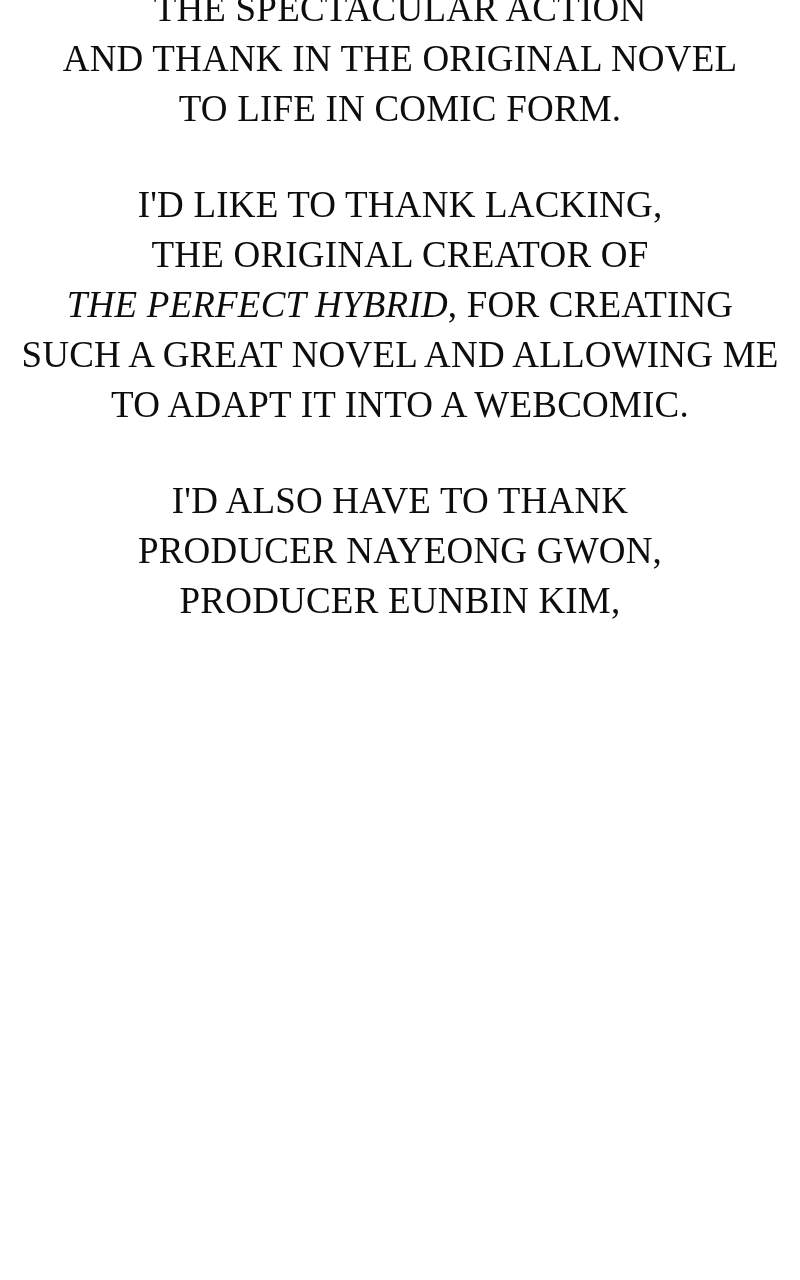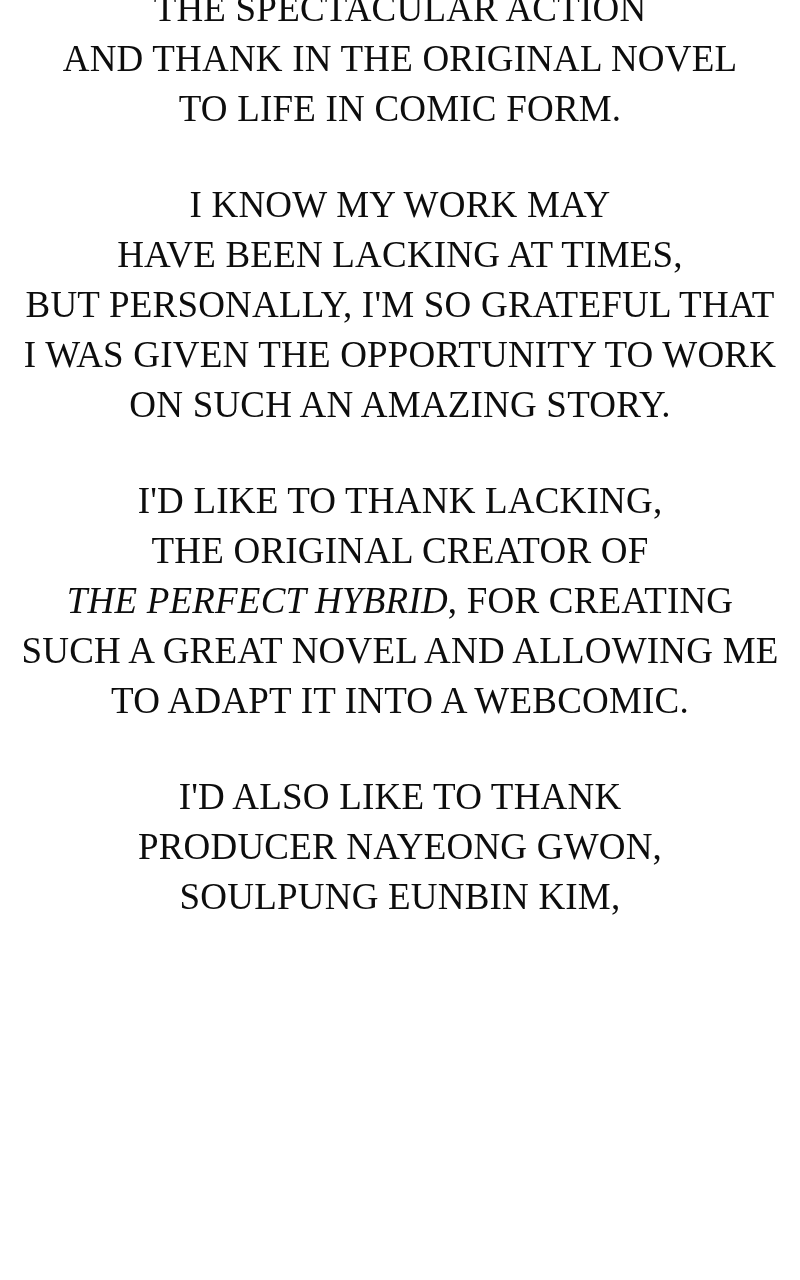--- a/index.html
+++ b/index.html
@@ -50,37 +50,30 @@
 
 <div class="page">
   <div class="afterword">
 
     <div class="block">
       <span class="line">THE SPECTACULAR ACTION</span>
       <span class="line">AND THANK IN THE ORIGINAL NOVEL</span>
       <span class="line">TO LIFE IN COMIC FORM.</span>
     </div>
 
-    <div class="block">
-      <span class="line">I KNOW MY WORK MAY</span>
-      <span class="line">HAVE BEEN LACKING AT TIMES,</span>
-      <span class="line">BUT PERSONALLY, I'M SO GRATEFUL THAT</span>
-      <span class="line">I WAS GIVEN THE OPPORTUNITY TO WORK</span>
-      <span class="line">ON SUCH AN AMAZING STORY.</span>
-    </div>
 
 
     <div class="block">
       <span class="line">I'D LIKE TO THANK LACKING,</span>
       <span class="line">THE ORIGINAL CREATOR OF</span>
       <span class="line"><em class="italic-title">THE PERFECT HYBRID</em><span>, FOR CREATING</span></span>
       <span class="line">SUCH A GREAT NOVEL AND ALLOWING ME</span>
       <span class="line">TO ADAPT IT INTO A WEBCOMIC.</span>
     </div>
 
     <div class="block">
-      <span class="line">I'D ALSO LIKE TO THANK</span>
+      <span class="line">I'D ALSO HAVE TO THANK</span>
       <span class="line">PRODUCER NAYEONG GWON,</span>
-      <span class="line">SOULPUNG EUNBIN KIM,</span>
+      <span class="line">PRODUCER EUNBIN KIM,</span>
     </div>
 
   </div>
 </div>
 
 </body></html>

